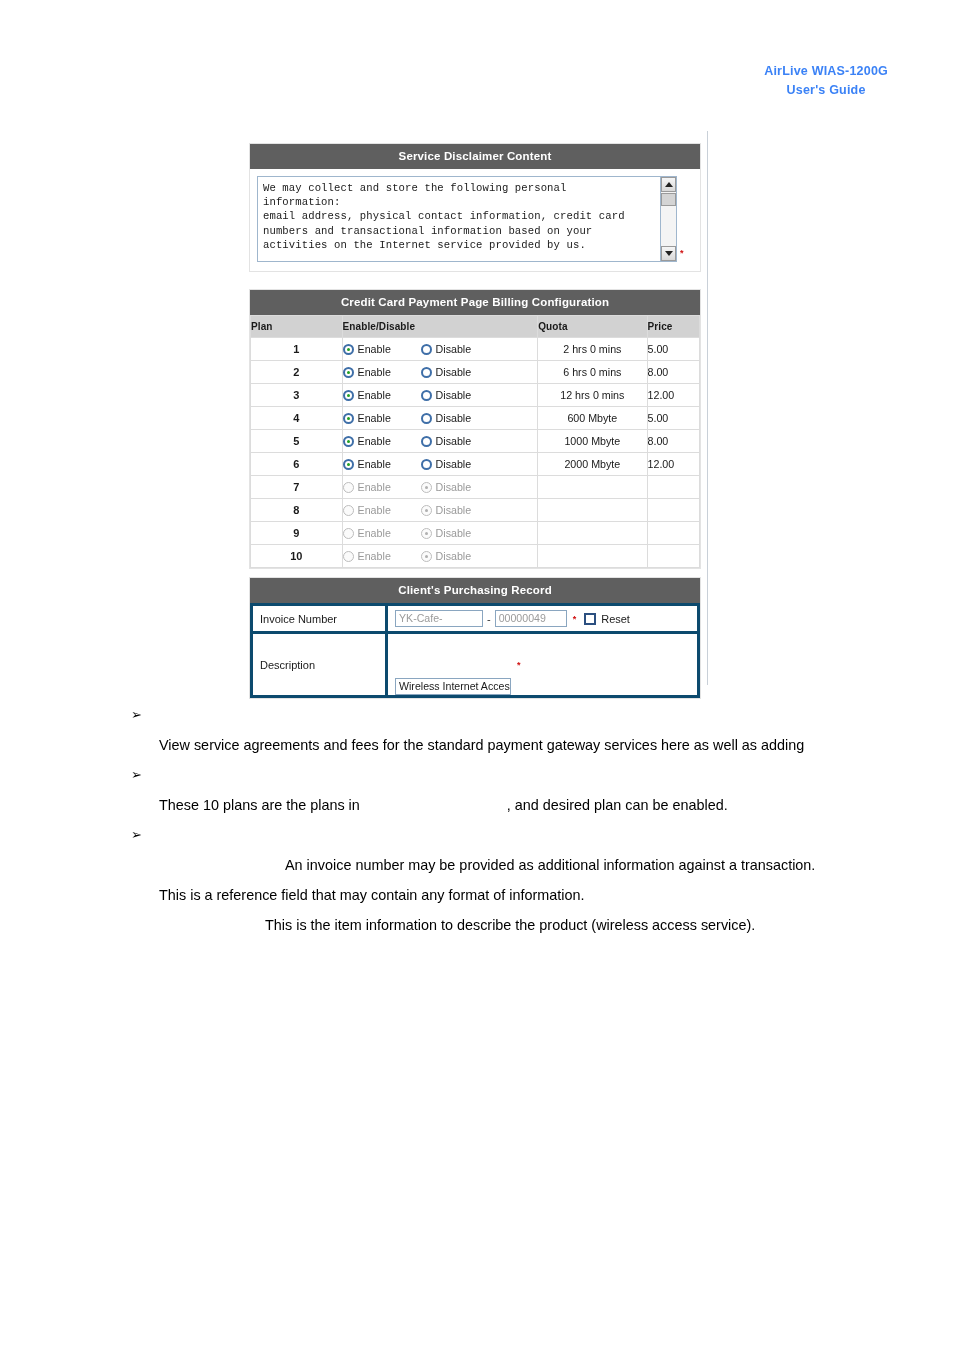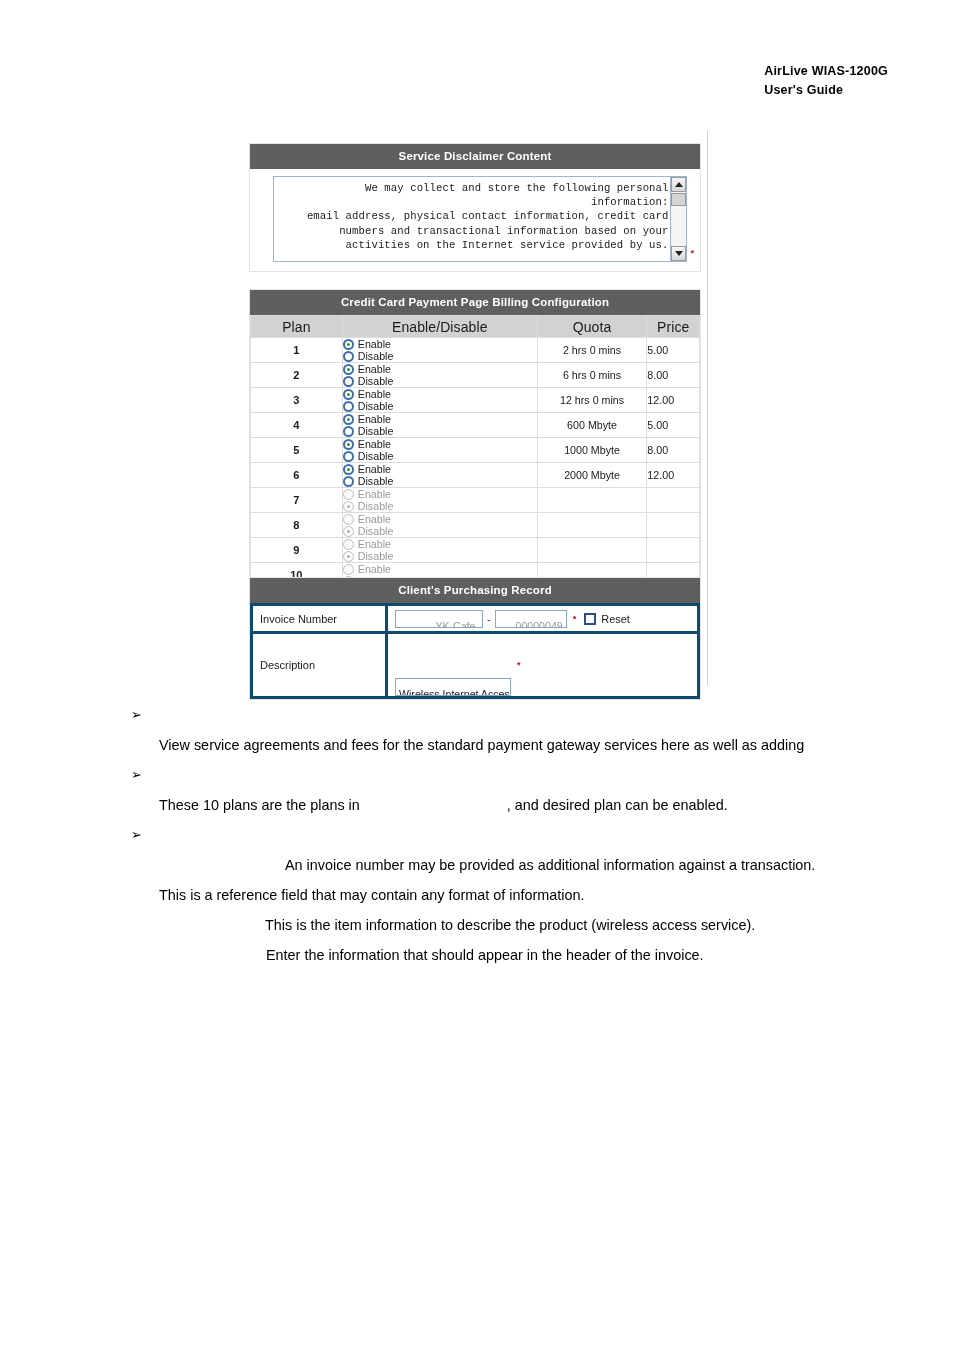--- a/index.html
+++ b/index.html
@@ -14,26 +14,26 @@
     font-family: "Liberation Sans", sans-serif;
     color: #000000;
     overflow: hidden;
   }
 
   
   #page-header {
     position: absolute;
     top: 62px;
     right: 66px;
-    text-align: left;
+    text-align: center;
     font-size: 12.5px;
     font-weight: bold;
     line-height: 19px;
     letter-spacing: 0.2px;
-    color: #000000;
+    color: #3b82f6;
   }
 
   
   #screenshot {
     position: absolute;
     left: 249px;
     top: 131px;
     width: 459px;
     height: 554px;
     border-right: 1px solid #c9d0d8;
@@ -59,25 +59,24 @@
   }
 
   
   #disclaimer-panel {
     position: absolute;
     left: 0;
     top: 12px;
     padding-bottom: 6px;
   }
   .ta-wrap {
-    margin: 7px 6px 3px 23px;
+    margin: 7px 6px 3px 7px;
     position: relative;
     display: flex;
     align-items: flex-start;
-    text-align: right;
   }
   .textarea-box {
     width: 420px;
     height: 86px;
     border: 1px solid #9fb6cd;
     background: #ffffff;
     box-sizing: border-box;
     position: relative;
     display: flex;
   }
@@ -151,37 +150,37 @@
     font-size: 10.7px;
   }
   table.grid td, table.grid th {
     border: 1px solid #dcdcdc;
     padding: 0;
     height: 22px;
     color: #1a1a1a;
   }
   table.grid thead th {
     background: #d2d2d2;
-    font-weight: normal;
-    font-size: 14px;
-    text-align: center;
+    font-weight: bold;
+    font-size: 10px;
+    text-align: left;
     letter-spacing: 0.1px;
     height: 21px;
   }
   td.col-plan {
     width: 92px;
     text-align: center;
     font-weight: bold;
     font-size: 11px;
   }
   td.col-ed { width: 196px; padding-left: 12px; }
   td.col-quota { width: 110px; text-align: center; }
   td.col-price { width: 52px; }
 
-  .radio-group { display: flex; align-items: flex-start; flex-direction: column; }
+  .radio-group { display: flex; align-items: flex-end; }
   .radio-item {
     display: flex;
     align-items: center;
     font-size: 10.7px;
     color: #1a1a1a;
   }
   .radio-item.first { width: 78px; }
   .radio-item.off-row { color: #9a9a9a; }
   .radio {
     width: 11px;
@@ -246,26 +245,25 @@
   }
   td.rec-label { width: 125px; font-size: 11px; }
   .field-row { display: flex; align-items: center; }
   .tf {
     border: 1px solid #8aa6c0;
     background: #ffffff;
     box-sizing: border-box;
     height: 17px;
     font-size: 10.6px;
     line-height: 15px;
-    padding: 8px 3px;
+    padding: 0 3px;
     color: #1a1a1a;
     overflow: hidden;
     white-space: nowrap;
     font-family: "Liberation Sans", sans-serif;
-    text-align: right;
   }
   .tf.placeholder { color: #9b9b9b; }
   #invoice-prefix { width: 88px; }
   #invoice-serial { width: 72px; }
   #desc-field { width: 116px; margin-top: 44px; }
   #email-field { width: 116px; }
   .dash { margin: 0 4px; color: #333; font-size: 11px; }
   .chk {
     width: 12px; height: 12px;
     border: 2px solid #2b4f80;
@@ -571,14 +569,13 @@
   <p class="para">
     <span>These 10 plans are the plans in</span><span class="gap-inline"></span><span>, and desired plan can be enabled.</span>
   </p>
 
   <div class="bullet-row">
     <span class="bullet-mark">➢</span>
   </div>
   <p class="para indent-center">An invoice number may be provided as additional information against a transaction.</p>
   <p class="para">This is a reference field that may contain any format of information.</p>
   <p class="para indent-desc">This is the item information to describe the product (wireless access service).</p>
-  <p class="para indent-email">Enter the information that should appear in the header of the invoice.</p>
 </div>
 
 </body></html>

